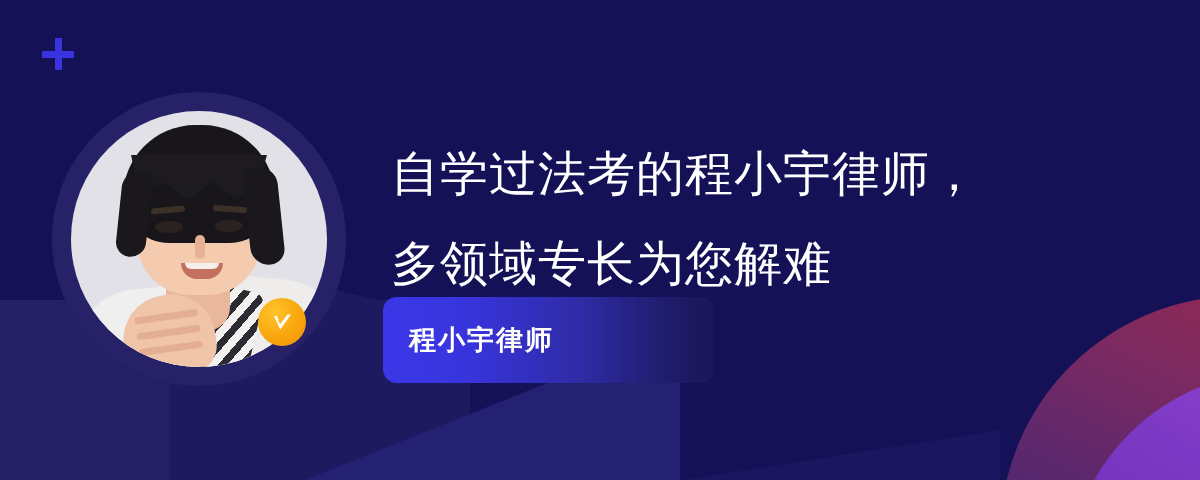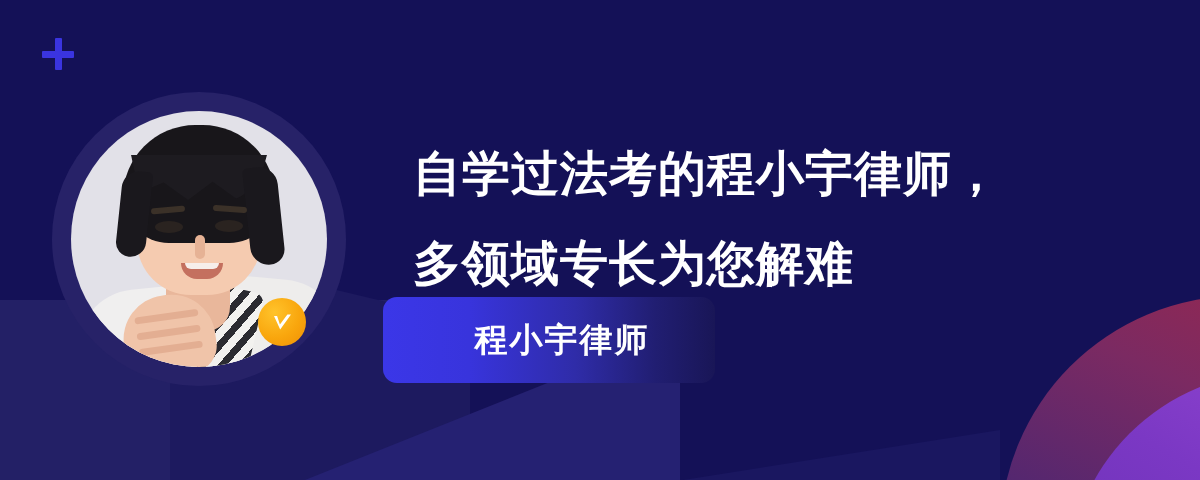--- a/index.html
+++ b/index.html
@@ -233,47 +233,47 @@
     display: flex;
     align-items: center;
     justify-content: center;
     z-index: 4;
   }
   .verified-badge svg { display: block; }
 
   
   .headline {
     position: absolute;
-    left: 413px;
+    left: 391px;
     top: 128px;
     width: 700px;
     color: #ffffff;
     font-size: 48px;
-    font-weight: bold;
+    font-weight: normal;
     line-height: 90px;
     letter-spacing: 1px;
     white-space: pre-line;
     font-family: "DejaVu Sans", "Liberation Sans", sans-serif;
   }
 
   
   .cta-button {
     position: absolute;
     left: 383px;
     top: 297px;
     width: 332px;
     height: 86px;
     border: none;
     border-radius: 14px;
     background: linear-gradient(90deg, #3b37e8 0%, #3834dc 26%, #2f2ca8 58%, #211e72 82%, #191657 100%);
     color: #ffffff;
-    font-size: 33px;
+    font-size: 27px;
     font-weight: bold;
     letter-spacing: 2px;
-    text-align: center;
+    text-align: left;
     padding: 0 0 0 26px;
     cursor: pointer;
     font-family: "DejaVu Sans", "Liberation Sans", sans-serif;
   }
 </style>
 </head>
 <body>
 
 <div id="banner">
 

